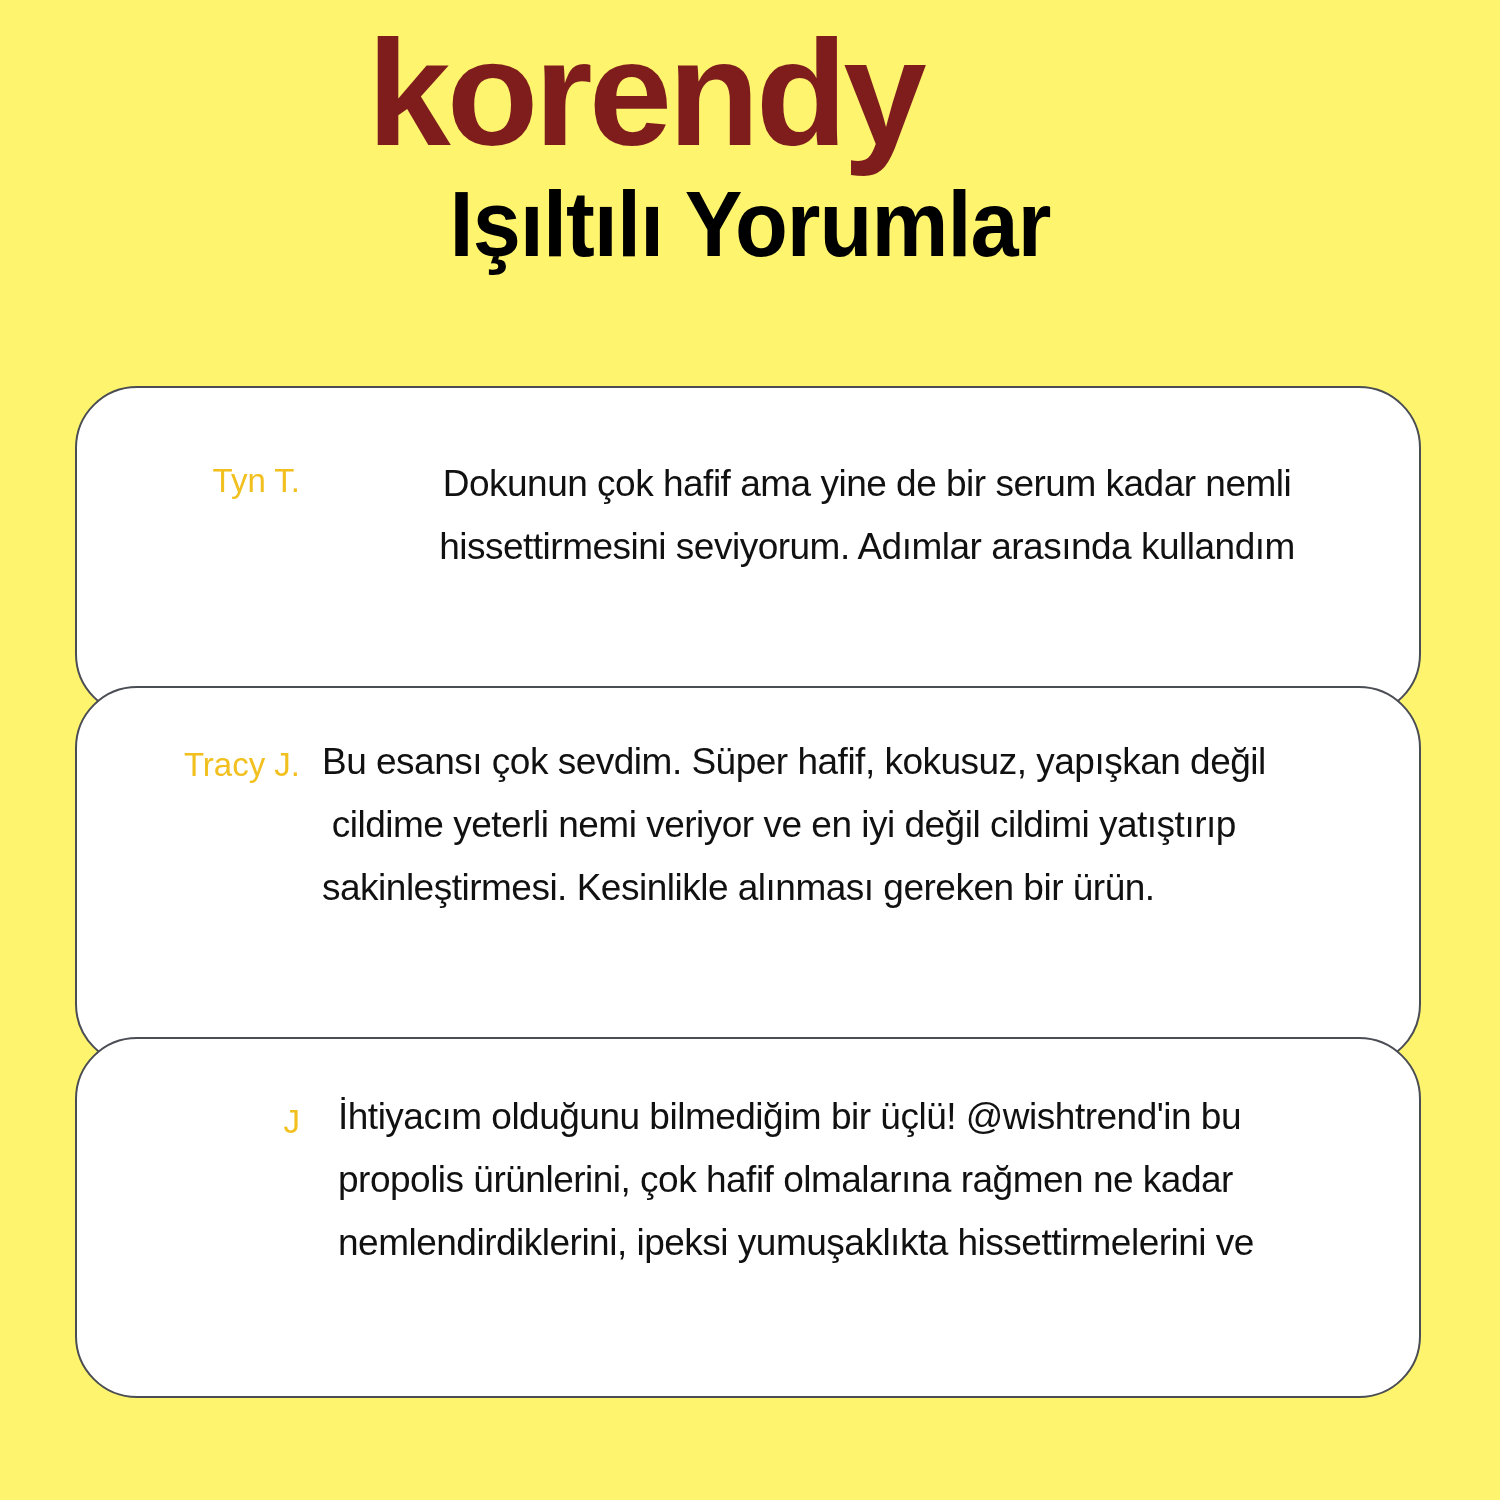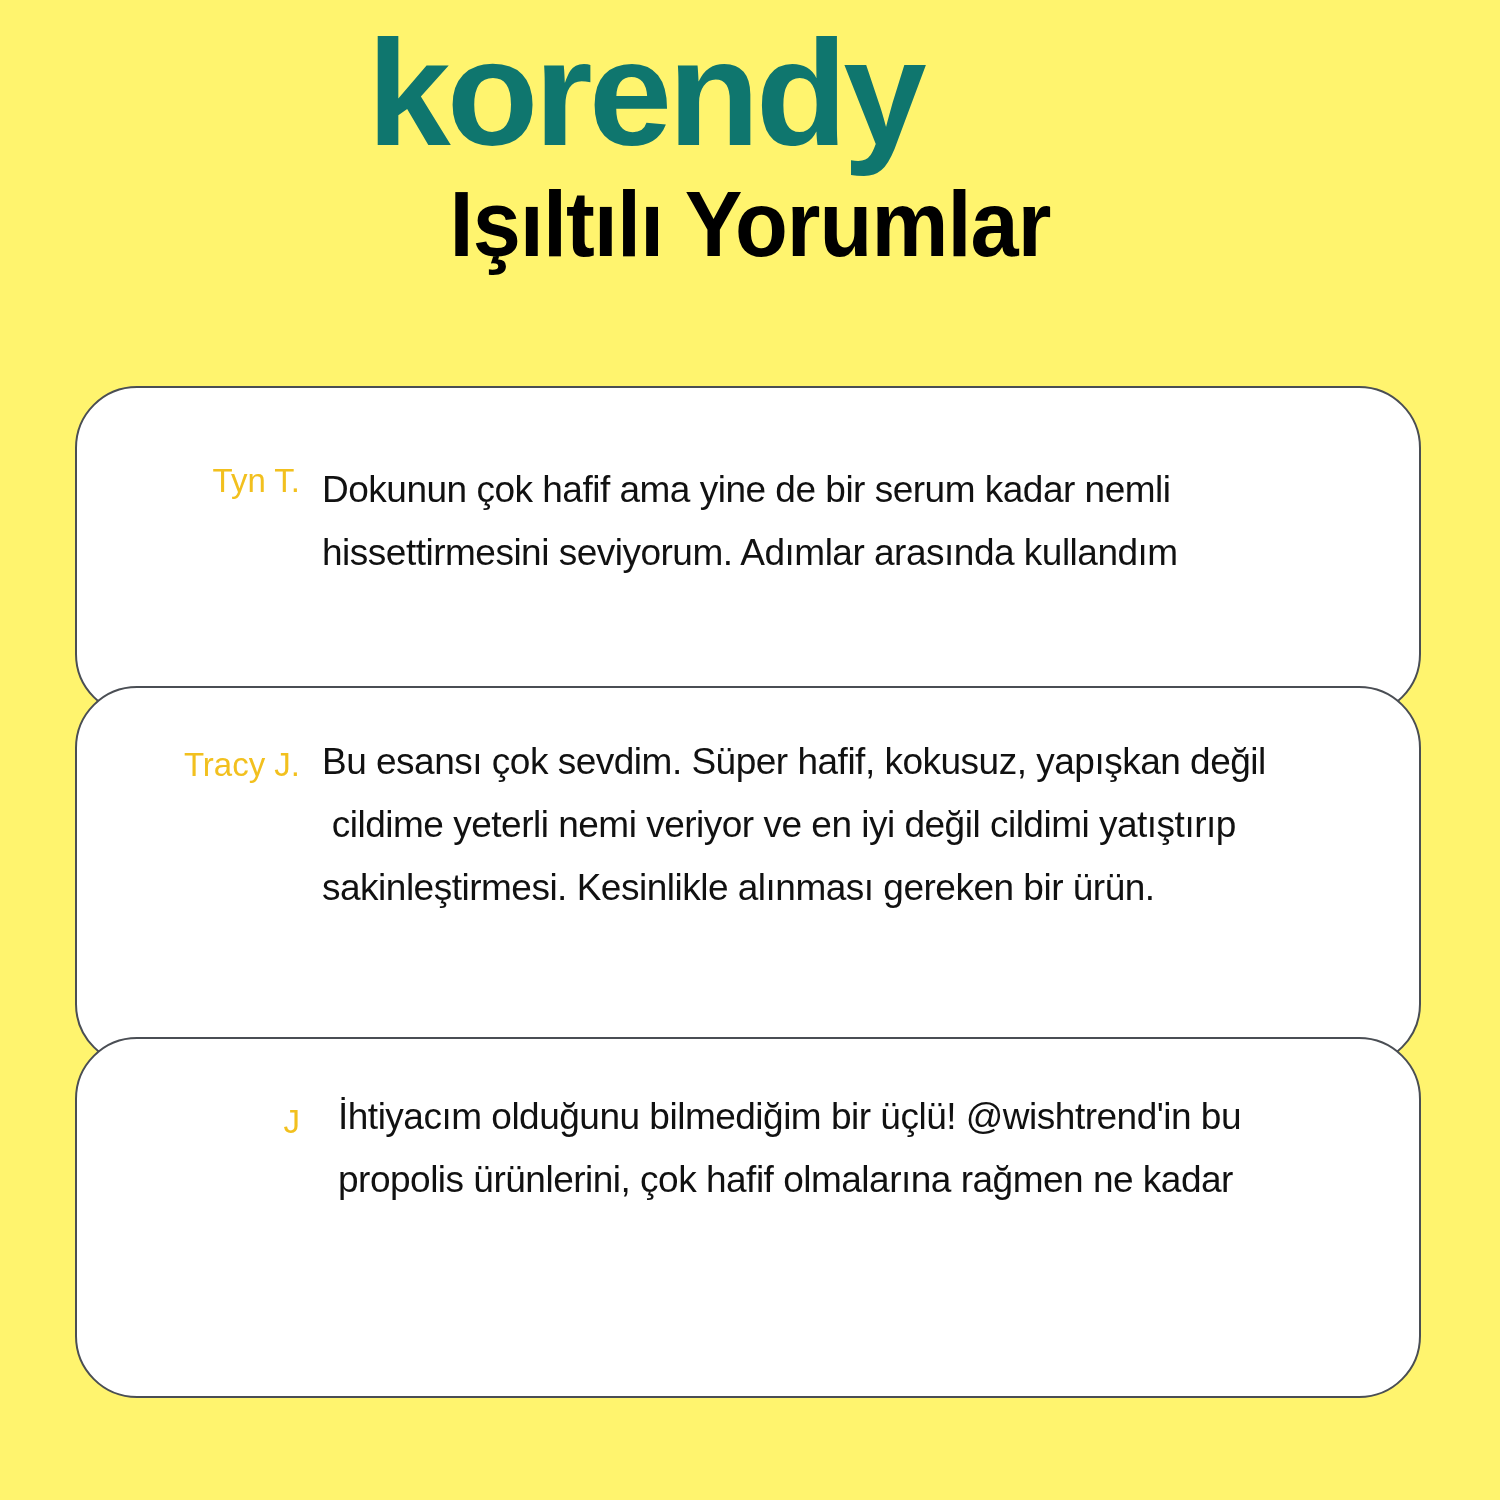--- a/index.html
+++ b/index.html
@@ -17,21 +17,21 @@
     .logo {
       position: absolute;
       left: 0;
       top: 18px;
       width: 1290px;
       text-align: center;
       font-family: "Liberation Sans", "DejaVu Sans", sans-serif;
       font-size: 150px;
       font-weight: 700;
       letter-spacing: -4px;
-      color: #0f766e;
+      color: #7f1d1d;
       line-height: 1;
     }
     .title {
       position: absolute;
       left: 0;
       top: 176px;
       width: 1500px;
       text-align: center;
       font-family: "Liberation Sans", "DejaVu Sans", sans-serif;
       font-size: 92px;
@@ -70,21 +70,21 @@
       line-height: 63px;
       color: #111111;
       letter-spacing: -0.5px;
       font-family: "Liberation Sans", "DejaVu Sans", sans-serif;
     }
     .review-text .line {
       display: block;
       white-space: pre;
     }
     .card-1 .reviewer { top: 74px; }
-    .card-1 .review-text { top: 70px; }
+    .card-1 .review-text { top: 64px; text-align: center; }
     .card-2 .reviewer { top: 58px; margin-left: 8px; }
     .card-2 .review-text { top: 42px; }
     .card-3 .reviewer { top: 64px; }
     .card-3 .review-text { top: 46px; margin-left: 16px; }
   </style>
 </head>
 <body>
 
 <div class="logo">korendy</div>
 
@@ -105,14 +105,15 @@
     <span class="line"> cildime yeterli nemi veriyor ve en iyi değil cildimi yatıştırıp</span>
     <span class="line">sakinleştirmesi. Kesinlikle alınması gereken bir ürün.</span>
   </div>
 </div>
 
 <div class="card card-3">
   <span class="reviewer">J</span>
   <div class="review-text">
     <span class="line">İhtiyacım olduğunu bilmediğim bir üçlü! @wishtrend'in bu</span>
     <span class="line">propolis ürünlerini, çok hafif olmalarına rağmen ne kadar</span>
+    <span class="line">nemlendirdiklerini, ipeksi yumuşaklıkta hissettirmelerini ve</span>
   </div>
 </div>
 
 </body></html>

